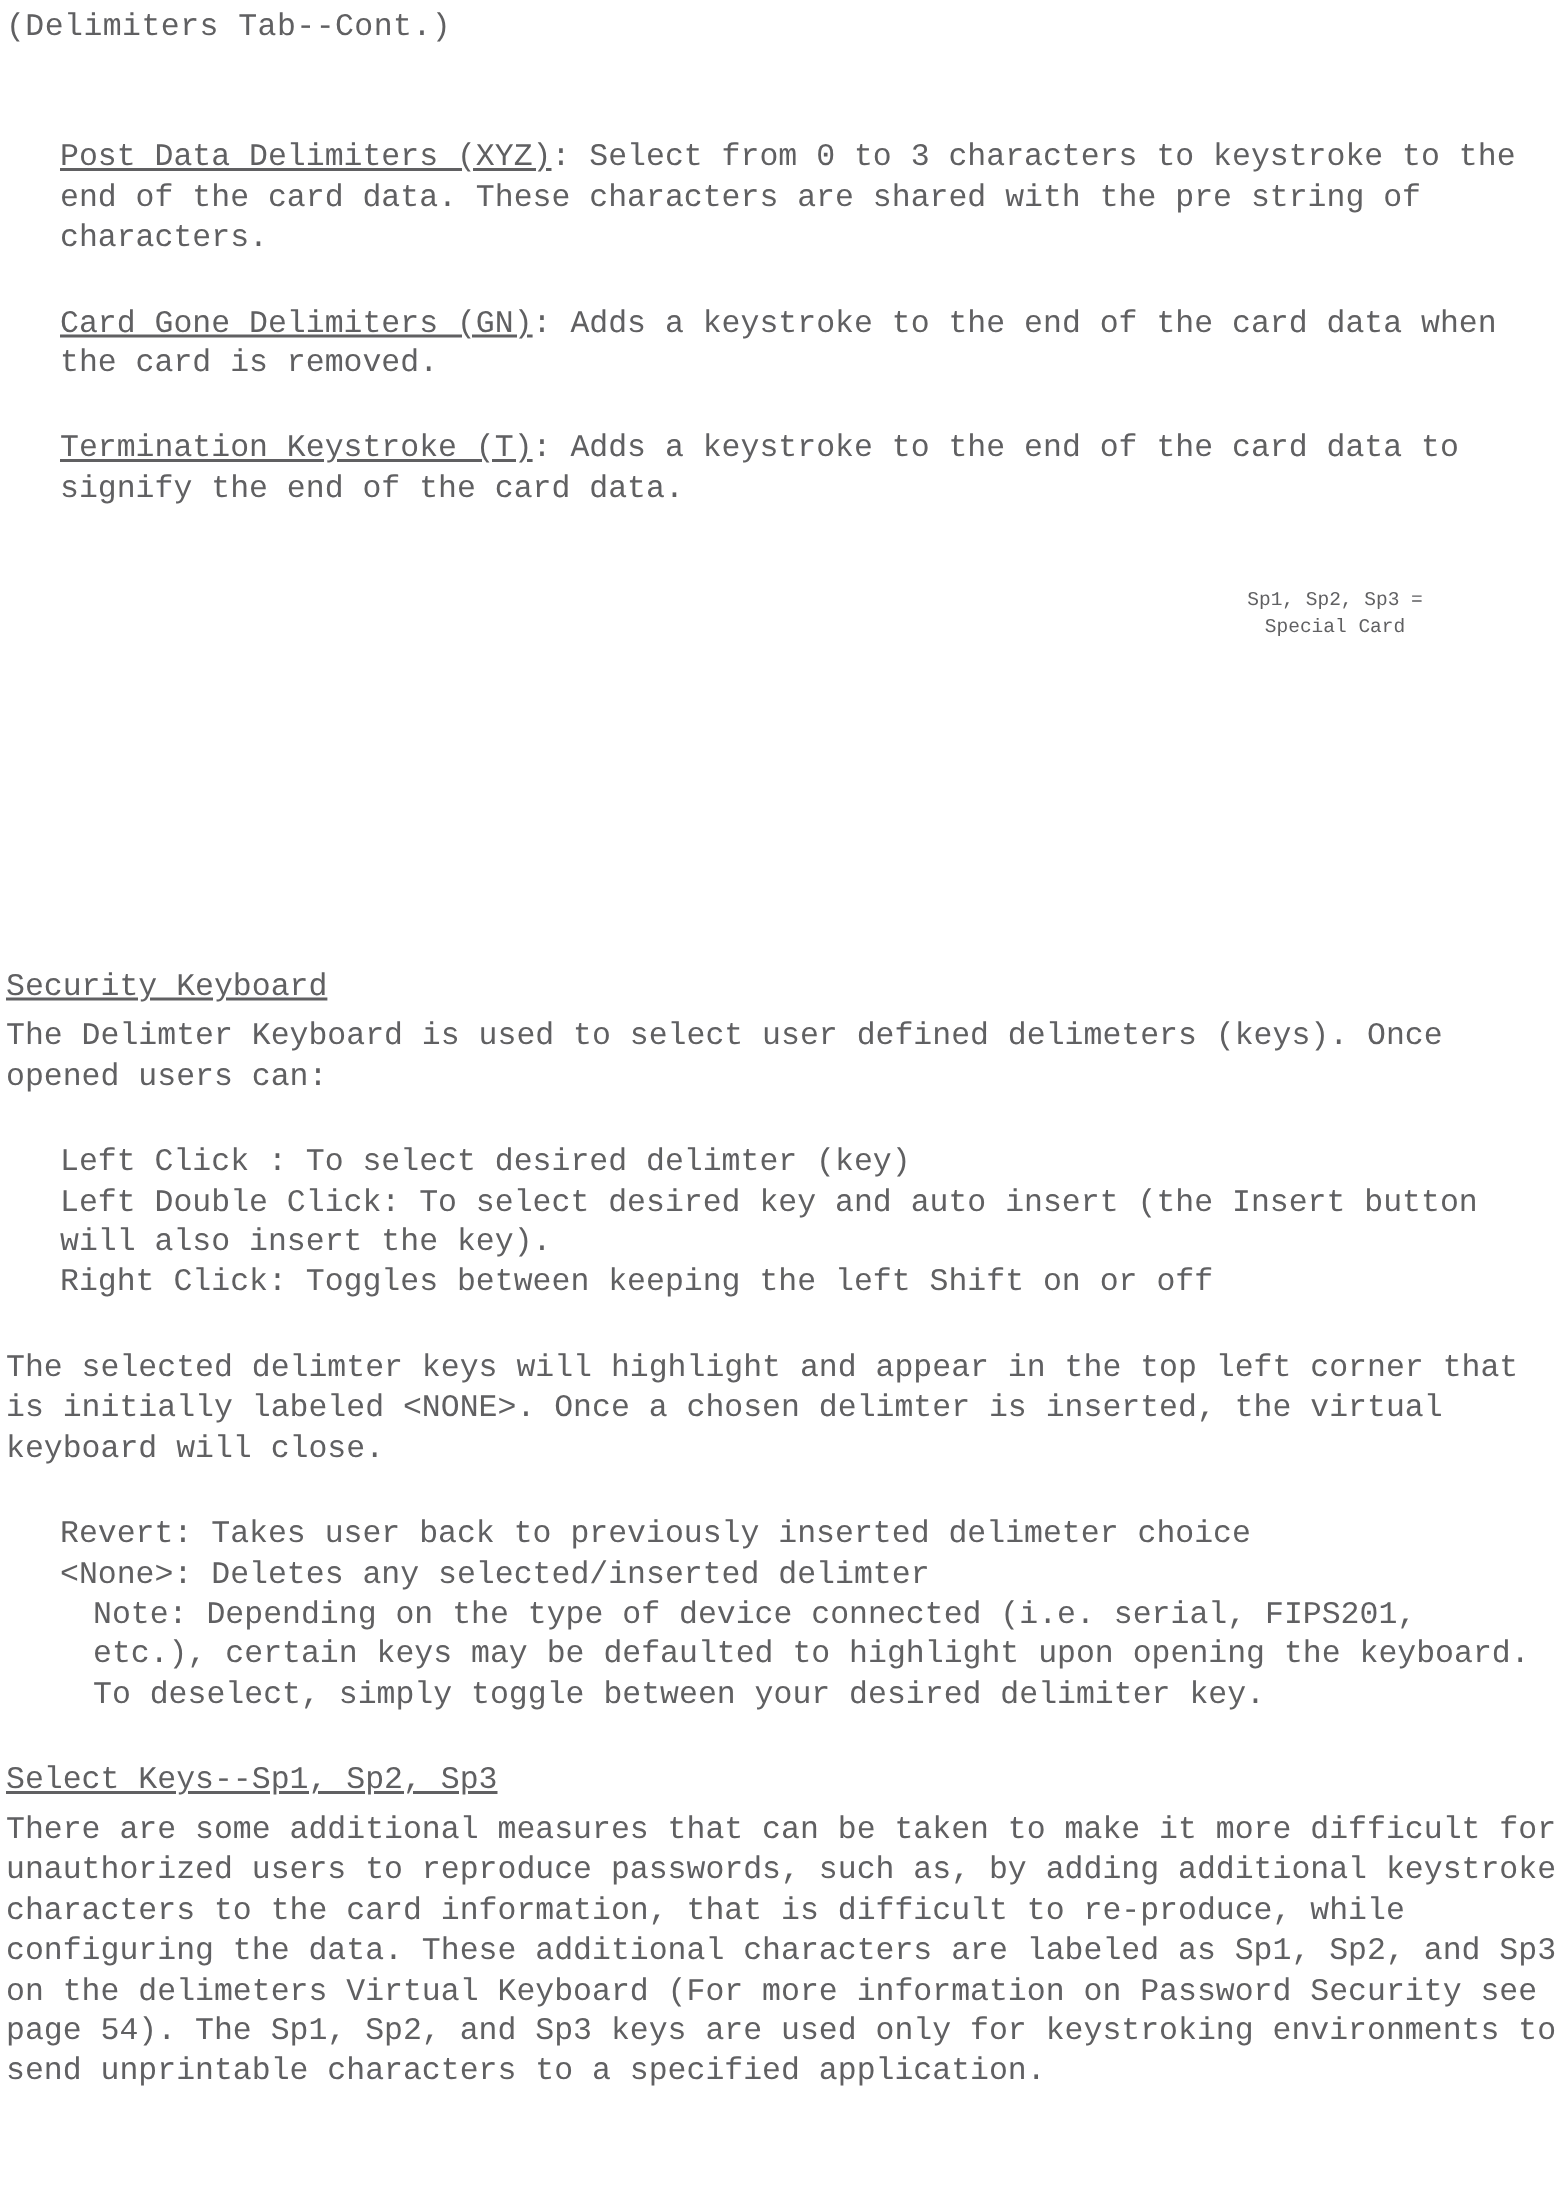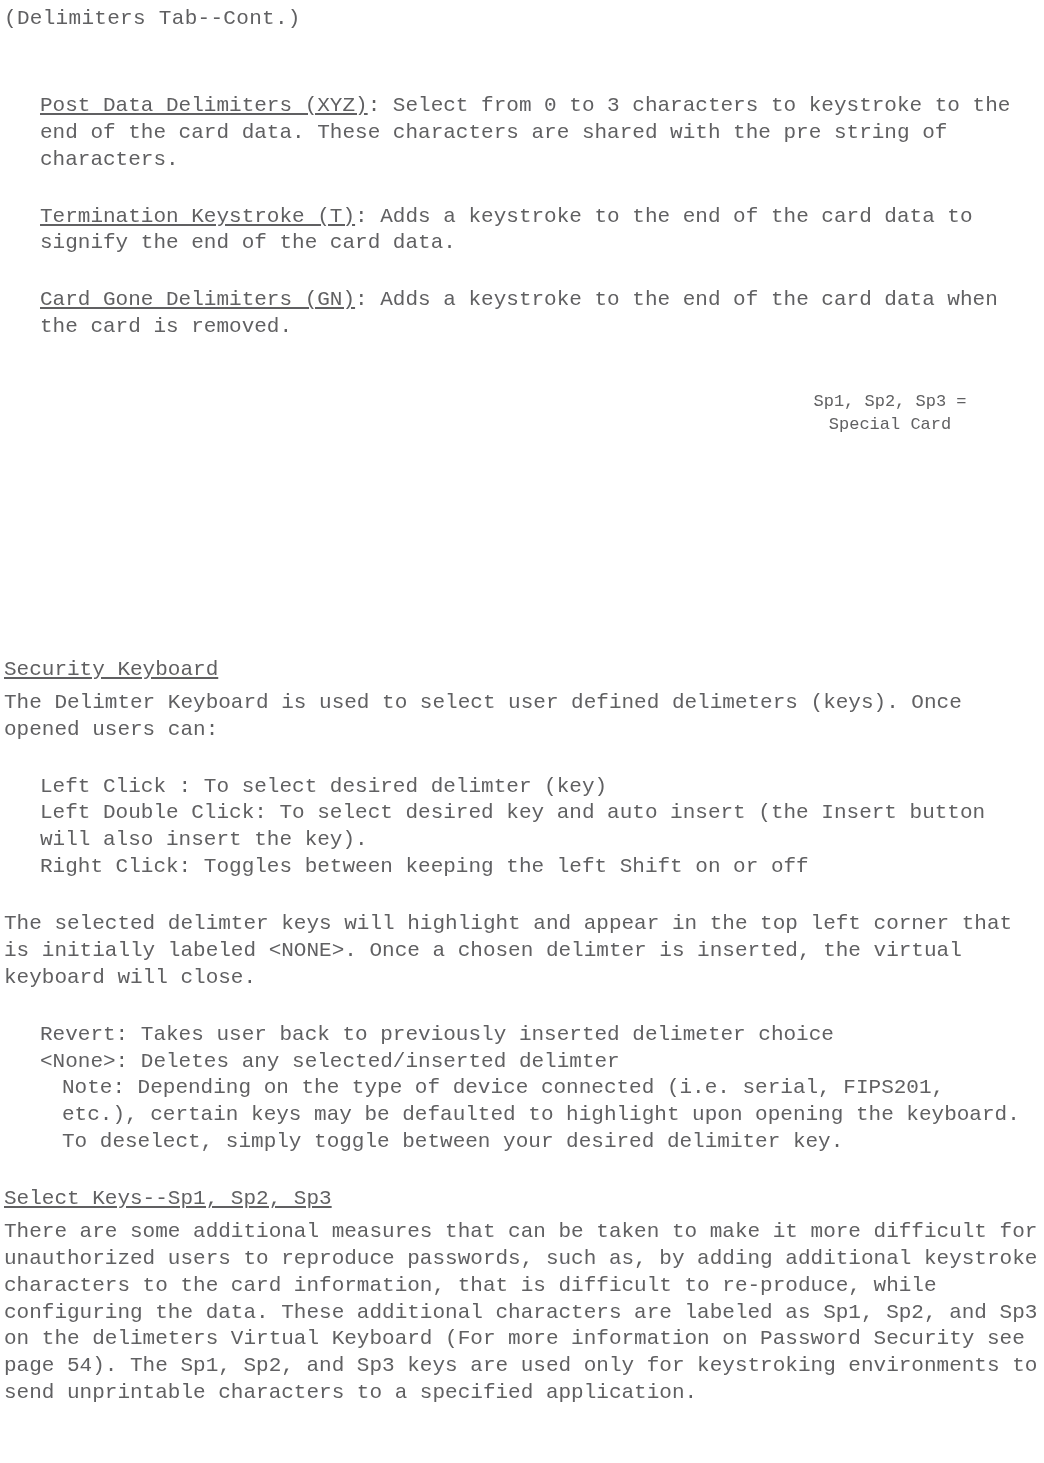--- a/index.html
+++ b/index.html
@@ -32,21 +32,21 @@
   .para {
     margin-bottom: 30px;
   }
   .u {
     text-decoration: underline;
   }
   .side-note {
     text-align: center;
     width: 200px;
     margin-left: 790px;
-    font-size: 17px;
+    font-size: 13px;
     line-height: 1.35;
     margin-bottom: 220px;
     margin-top: 50px;
   }
   .flush {
     padding-left: 4px;
     padding-right: 4px;
   }
   .section-head {
     text-decoration: underline;
@@ -65,25 +65,25 @@
 
 <div class="page">
 
   <div class="title">(Delimiters Tab--Cont.)</div>
 
   <div class="indent1 para">
     <span class="u">Post Data Delimiters (XYZ)</span><span>: Select from 0 to 3 characters to keystroke to the end of the card data. These characters are shared with the pre string of characters.</span>
   </div>
 
   <div class="indent1 para">
-    <span class="u">Termination Keystroke (T)</span><span>: Adds a keystroke to the end of the card data to signify the end of the card data.</span>
+    <span class="u">Card Gone Delimiters (GN)</span><span>: Adds a keystroke to the end of the card data when the card is removed.</span>
   </div>
 
   <div class="indent1 para">
-    <span class="u">Card Gone Delimiters (GN)</span><span>: Adds a keystroke to the end of the card data when the card is removed.</span>
+    <span class="u">Termination Keystroke (T)</span><span>: Adds a keystroke to the end of the card data to signify the end of the card data.</span>
   </div>
 
   <div class="side-note">
     <div>Sp1, Sp2, Sp3 =</div>
     <div>Special Card</div>
   </div>
 
   <div class="flush mb-small section-head">Security Keyboard</div>
   <div class="flush block">The Delimter Keyboard is used to select user defined delimeters (keys). Once opened users can:</div>
 

